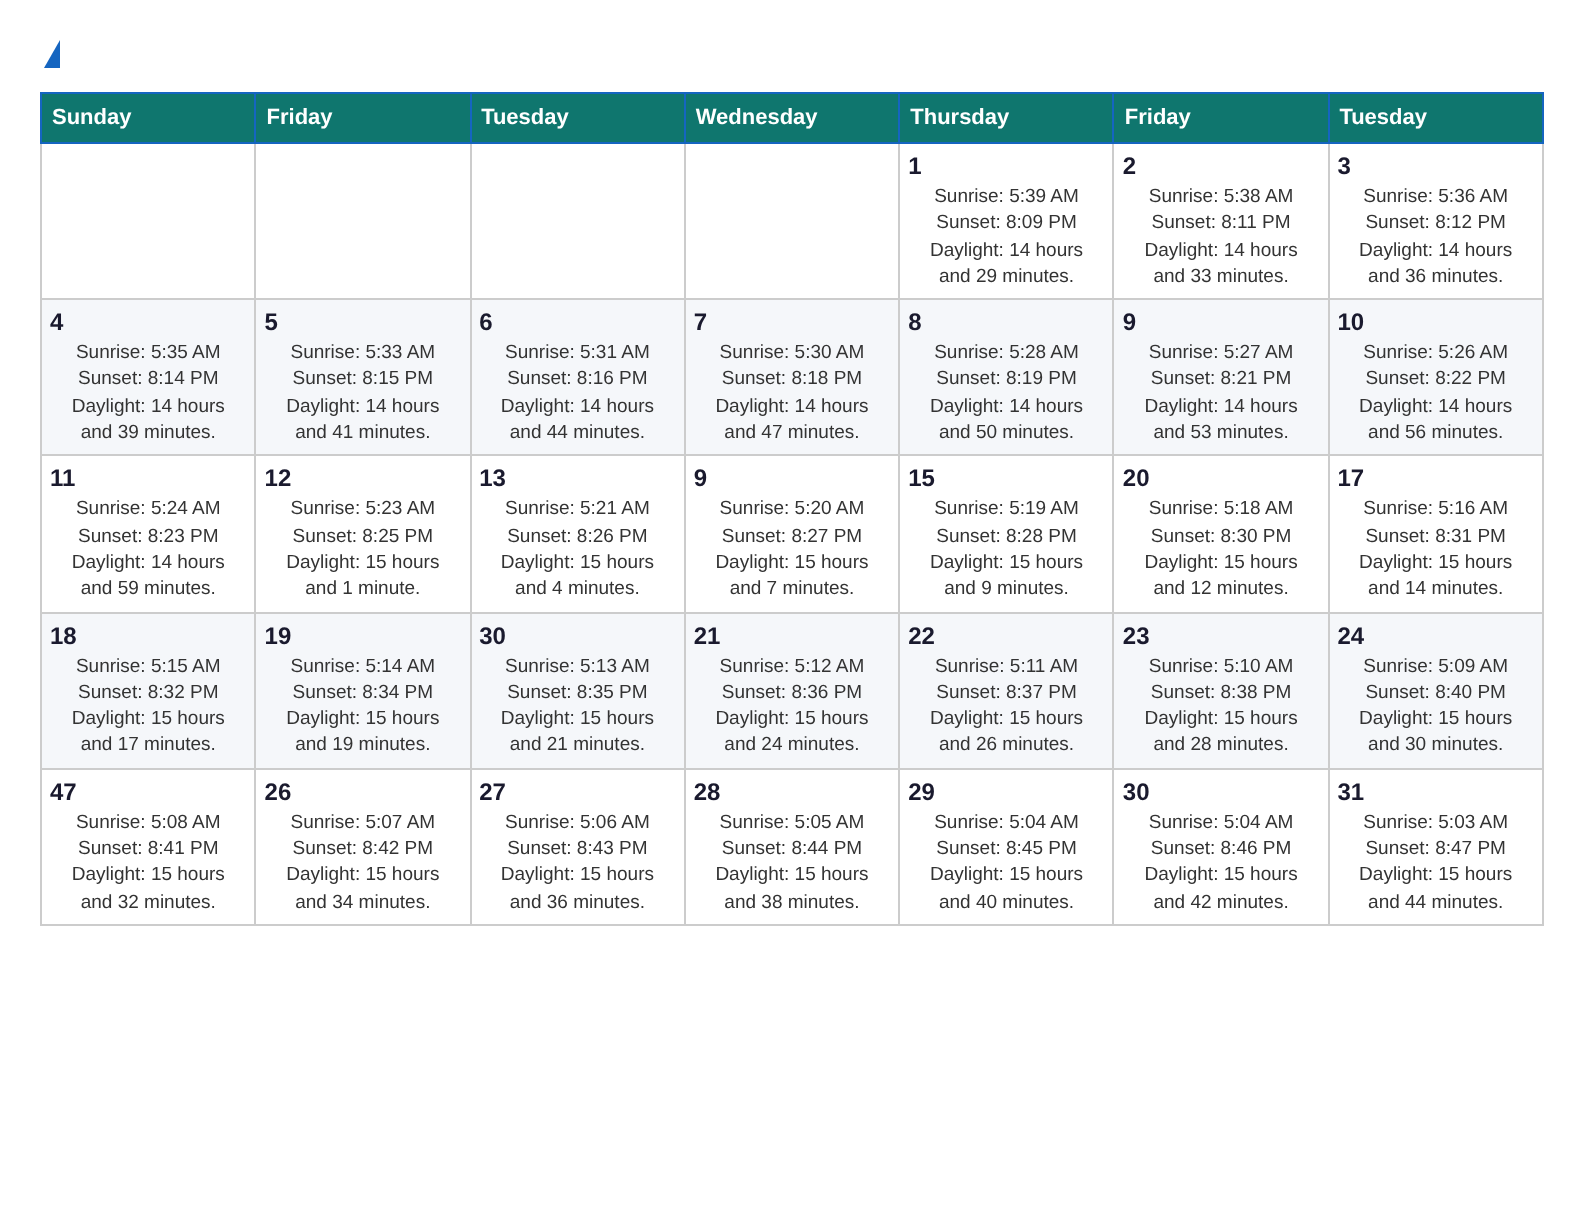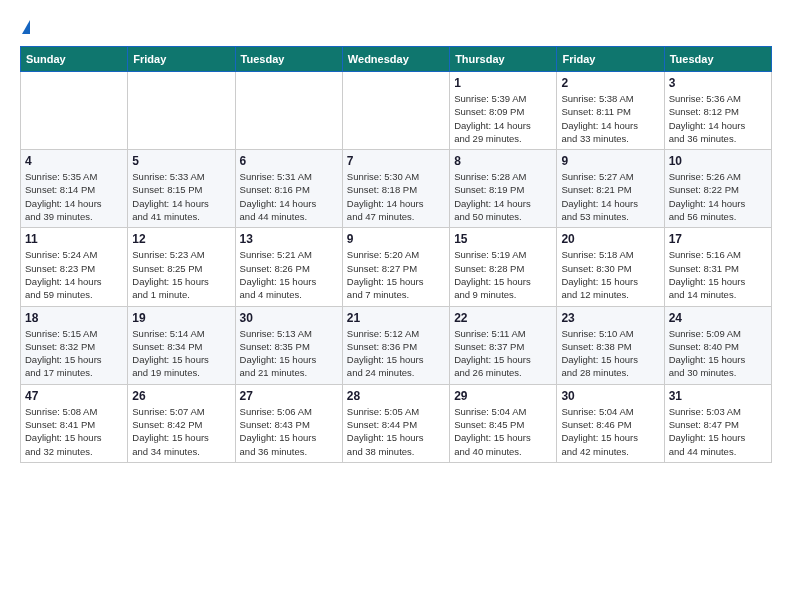--- a/index.html
+++ b/index.html
@@ -88,20 +88,21 @@
       font-weight: bold;
       font-size: 12px;
       color: #1a1a2e;
       display: block;
       margin-bottom: 2px;
     }
     .day-info {
       color: #333;
       font-size: 9.5px;
       line-height: 1.4;
+      text-align: center;
     }
     .empty-cell {
       background: #fff !important;
     }
     .row-even td { background-color: #f0f4fa; }
     .row-odd td { background-color: #ffffff; }
   </style>
 </head>
 <body>
 

